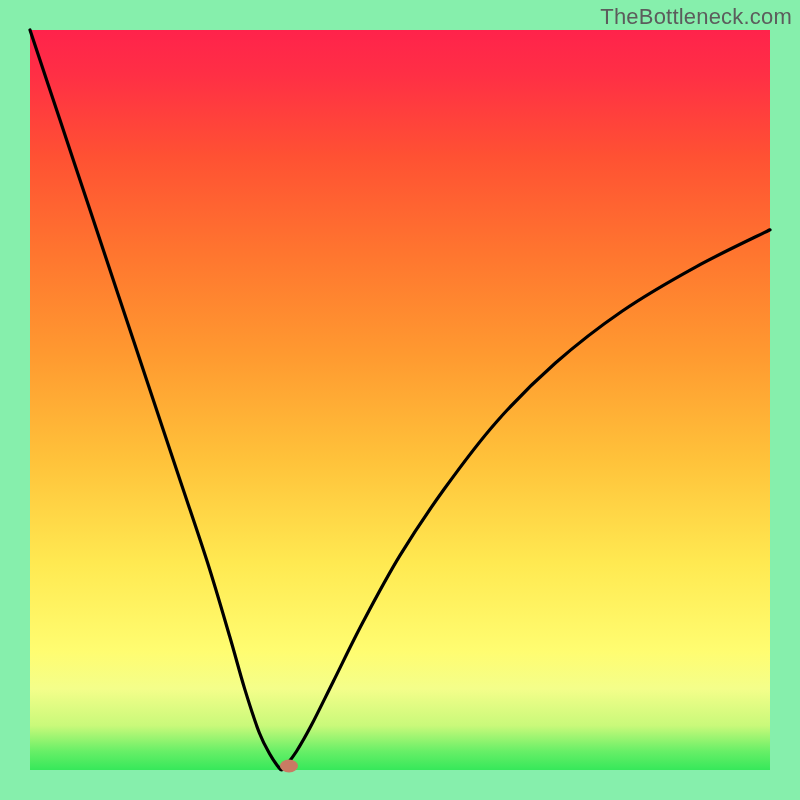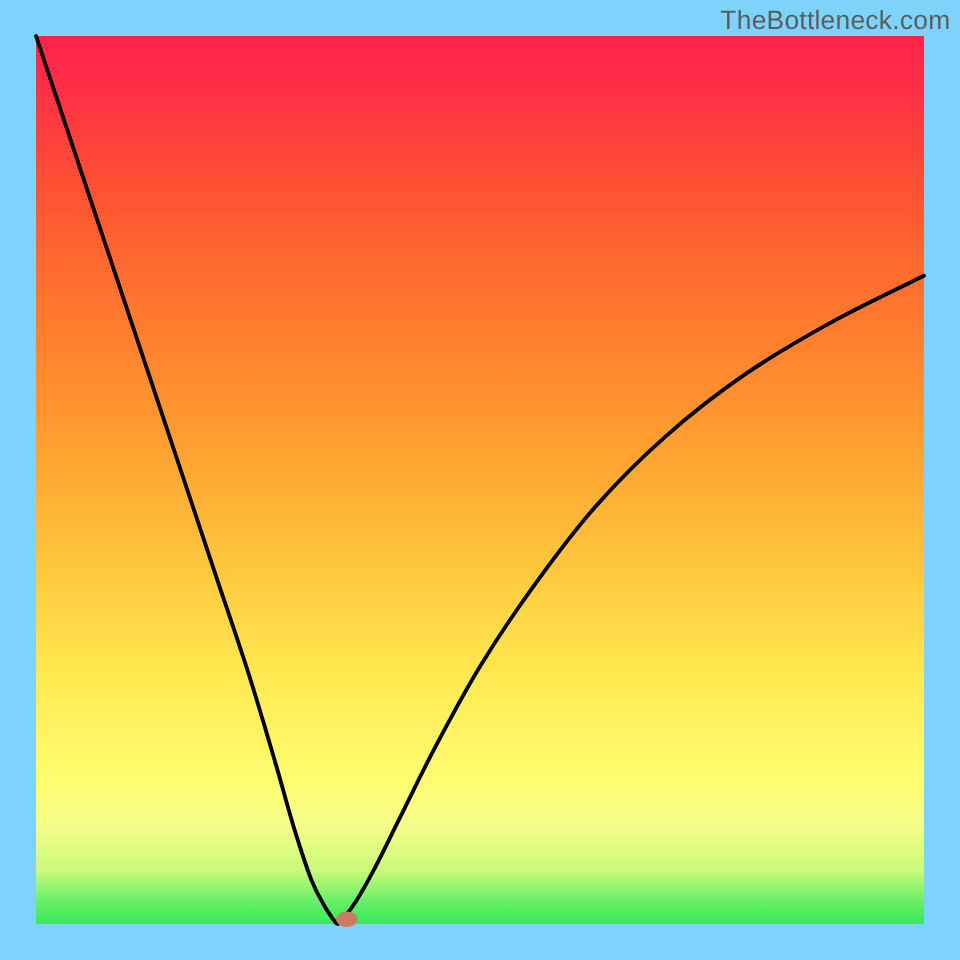--- a/index.html
+++ b/index.html
@@ -8,21 +8,21 @@
     width: 800px;
     height: 800px;
     overflow: hidden;
     background: #000;
     font-family: Arial, Helvetica, sans-serif;
   }
   .frame {
     position: relative;
     width: 800px;
     height: 800px;
-    background: #7dd3fc;
+    background: #86efac;
   }
   .plot-area {
     position: absolute;
     left: 30px;
     top: 30px;
     width: 740px;
     height: 740px;
     background: linear-gradient(to top,
       #36e85a 0%,
       #67ef67 2.5%,

